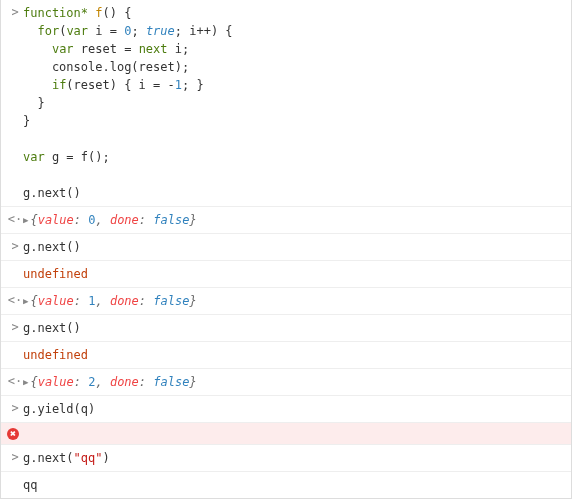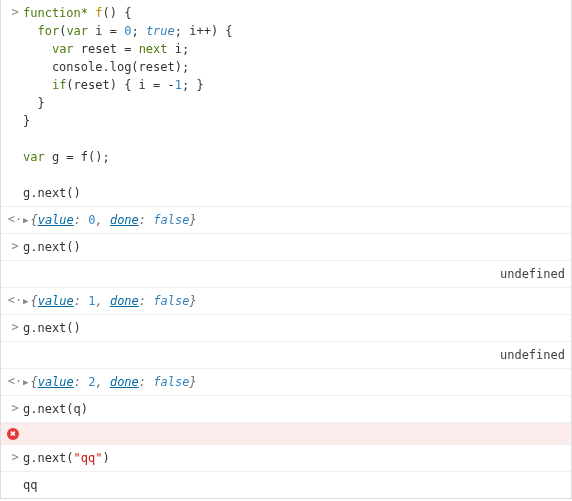--- a/index.html
+++ b/index.html
@@ -28,23 +28,23 @@
       justify-content: center;
       color: #888;
       padding-top: 1px;
     }
     .content { flex: 1; white-space: pre; line-height: 1.5; }
     .kw { color: #4d7c0f; }
     .fn { color: #c18401; }
     .num { color: #3182bd; }
     .bool { color: #3182bd; font-style: italic; }
     .str { color: #c41a16; }
-    .undef { color: #404040; text-align: right; }
+    .undef { color: #c2410c; }
     .obj-brace { color: #696969; font-style: italic; }
-    .obj-key { color: #0369a1; font-style: italic; text-decoration: underline; }
+    .obj-key { color: #ef4444; font-style: italic; }
     .err-txt { color: #e53935; }
     .err-row { background: #fdecec; }
     .triangle { color: #888; font-size: 9px; margin-right: 2px; display: inline-block; vertical-align: 1px; }
     .err-icon {
       display: inline-block;
       width: 12px; height: 12px;
       background: #e53935;
       border-radius: 50%;
       color: #fff;
       text-align: center;
@@ -104,21 +104,21 @@
     <div class="content undef">undefined</div>
   </div>
 
   <div class="row">
     <div class="gutter">&lt;·</div>
     <div class="content"><span class="triangle">▶</span><span class="obj-brace">{</span><span class="obj-key">value</span><span class="obj-brace">: </span><span class="num">2</span><span class="obj-brace">, </span><span class="obj-key">done</span><span class="obj-brace">: </span><span class="bool">false</span><span class="obj-brace">}</span></div>
   </div>
 
   <div class="row">
     <div class="gutter">&gt;</div>
-    <div class="content">g.next(q)</div>
+    <div class="content">g.yield(q)</div>
   </div>
 
   <div class="row err-row">
     <div class="gutter">
         <span class="err-icon">✖</span>
       </div>
   </div>
 
   <div class="row">
     <div class="gutter">&gt;</div>

